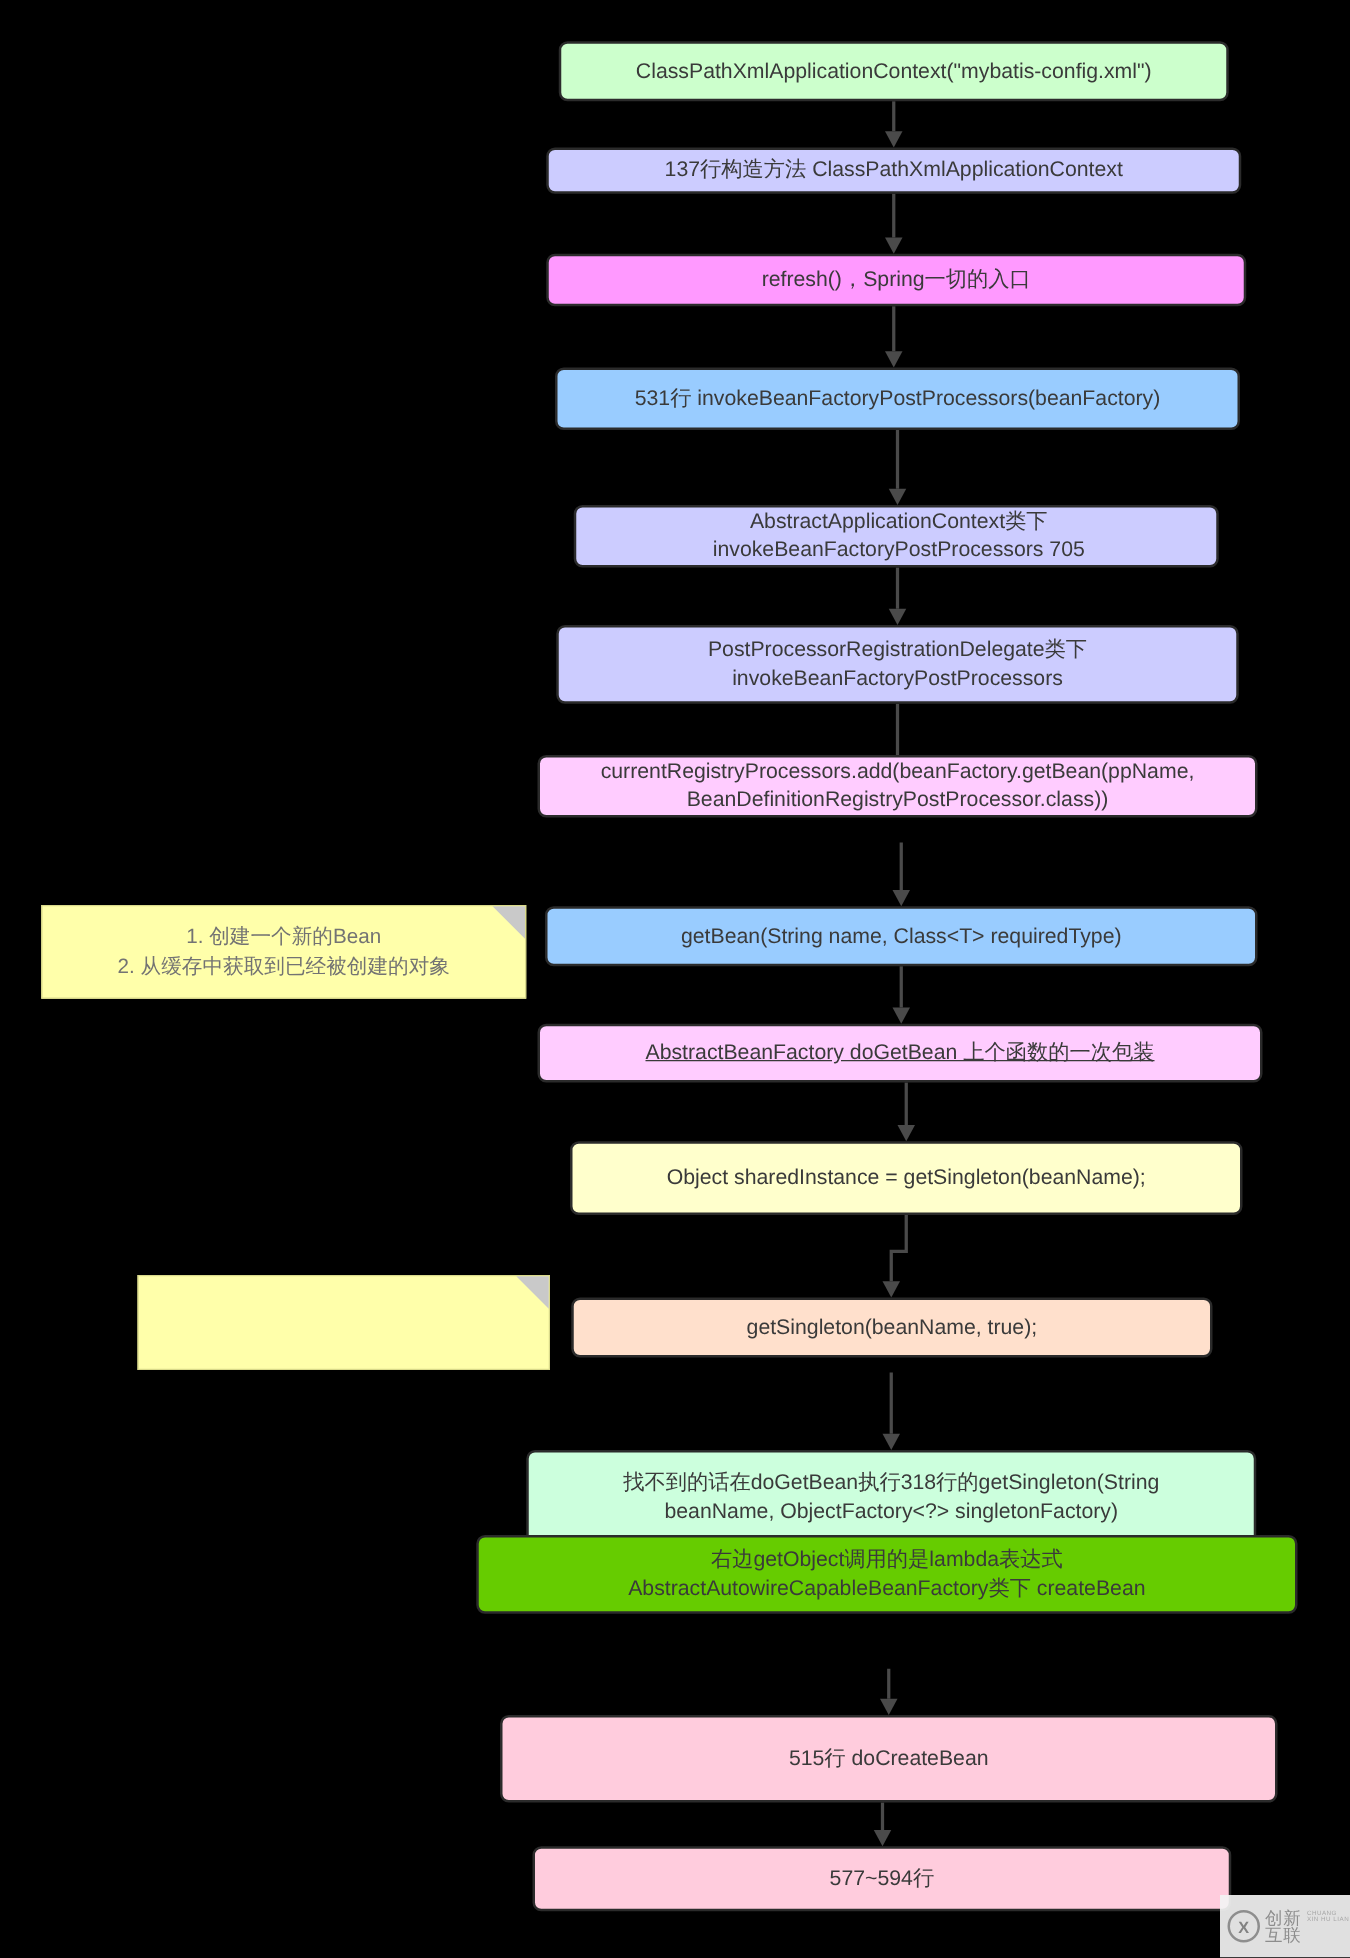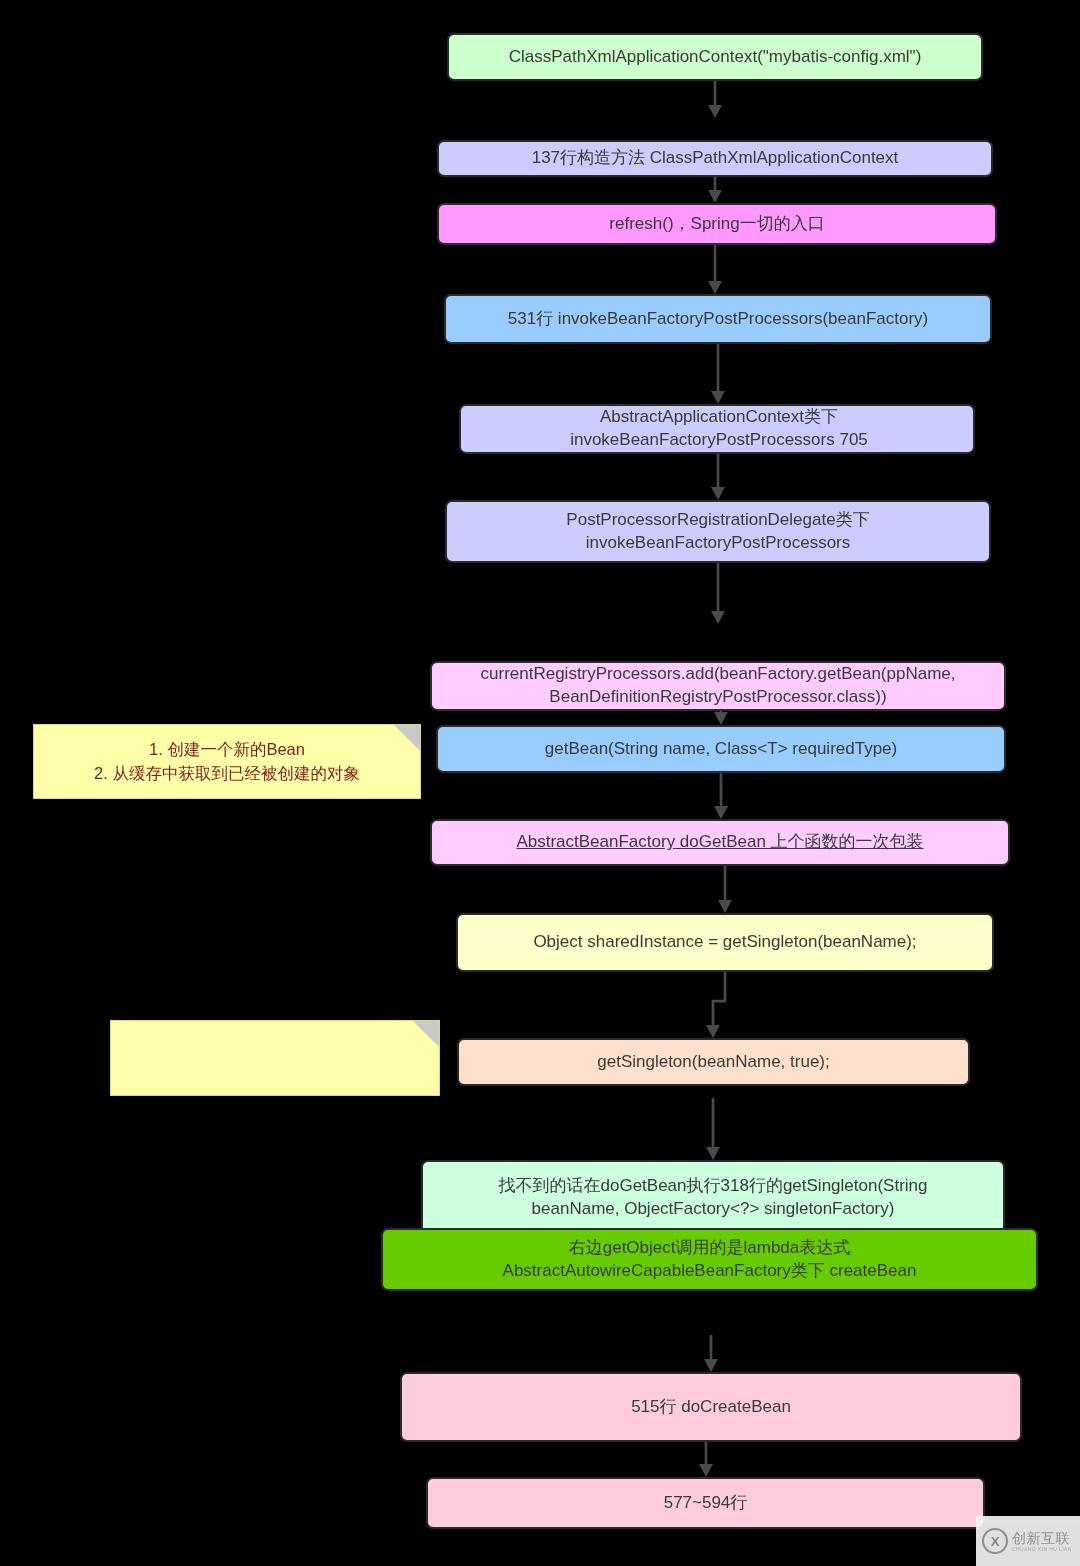--- a/index.html
+++ b/index.html
@@ -16,38 +16,38 @@
     border:2.5px solid #2b2b2b;border-radius:7px;
     display:flex;align-items:center;justify-content:center;
     text-align:center;line-height:1.33;
     font-size:17px;color:#3a3a3a;
     padding:4px 10px;white-space:pre-line;
   }
   .note{
     position:absolute;box-sizing:border-box;
     background:#fbfbae;border:1px solid #d9d98a;
     display:flex;align-items:center;justify-content:center;
-    text-align:center;line-height:1.45;font-size:16.5px;color:#7f1d1d;
+    text-align:center;line-height:1.45;font-size:16.5px;color:#737373;
     white-space:pre-line;padding:4px 12px;
   }
   .note .fold{
     position:absolute;top:0;right:0;width:0;height:0;
     border-left:26px solid transparent;border-top:26px solid #c9c9c9;
   }
   .watermark{
     position:absolute;right:0;bottom:0;width:104px;height:50px;
     background:#f4f4f4;display:flex;align-items:center;
     gap:4px;padding-left:6px;box-sizing:border-box;opacity:.92;
   }
   .wm-mark{
     width:22px;height:22px;border:2px solid #9b9b9b;border-radius:50%;
     display:flex;align-items:center;justify-content:center;
     font-size:13px;font-weight:bold;color:#8e8e8e;flex:0 0 auto;
   }
-  .wm-txt{display:flex;flex-direction:column;line-height:1;}
+  .wm-txt{display:flex;line-height:1;}
   .wm-cn{font-size:14px;color:#9a9a9a;letter-spacing:.5px;}
   .wm-en{font-size:5px;color:#b4b4b4;letter-spacing:.4px;margin-top:2px;}
 </style>
 </head>
 <body>
 
 <div id="canvas">
   <svg class="edges" id="edge-layer" viewBox="0 0 1080 1566" xmlns="http://www.w3.org/2000/svg">
       <path d="M715 81 L715 105" stroke="#4a4a4a" stroke-width="2.6" fill="none"></path>
       <polygon points="708,105 722,105 715,118" fill="#4a4a4a"></polygon>
@@ -73,28 +73,28 @@
       <polygon points="706,1147 720,1147 713,1160" fill="#4a4a4a"></polygon>
       <path d="M713 1236 L713 1259" stroke="#4a4a4a" stroke-width="2.6" fill="none"></path>
       <polygon points="706,1259 720,1259 713,1272" fill="#4a4a4a"></polygon>
       <path d="M711 1335 L711 1359" stroke="#4a4a4a" stroke-width="2.6" fill="none"></path>
       <polygon points="704,1359 718,1359 711,1372" fill="#4a4a4a"></polygon>
       <path d="M706 1442 L706 1464" stroke="#4a4a4a" stroke-width="2.6" fill="none"></path>
       <polygon points="699,1464 713,1464 706,1477" fill="#4a4a4a"></polygon>
     </svg>
   <div id="node-layer">
       <div class="node" style="left: 447px; top: 33px; width: 536px; height: 48px; background: rgb(204, 255, 204); border-color: rgb(43, 43, 43);">ClassPathXmlApplicationContext("mybatis-config.xml")</div>
-      <div class="node" style="left: 437px; top: 118px; width: 556px; height: 37px; background: rgb(204, 204, 255); border-color: rgb(43, 43, 43); margin-top: 22px;">137行构造方法 ClassPathXmlApplicationContext</div>
+      <div class="node" style="left: 437px; top: 118px; width: 556px; height: 37px; background: rgb(204, 204, 255); border-color: rgb(43, 43, 43);">137行构造方法 ClassPathXmlApplicationContext</div>
       <div class="node" style="left: 437px; top: 203px; width: 560px; height: 42px; background: rgb(255, 153, 255); border-color: rgb(43, 43, 43);">refresh()，Spring一切的入口</div>
       <div class="node" style="left: 444px; top: 294px; width: 548px; height: 50px; background: rgb(153, 204, 255); border-color: rgb(43, 43, 43);">531行 invokeBeanFactoryPostProcessors(beanFactory)</div>
       <div class="node" style="left: 459px; top: 404px; width: 516px; height: 50px; background: rgb(204, 204, 255); border-color: rgb(43, 43, 43); padding-left: 14px;">AbstractApplicationContext类下
 invokeBeanFactoryPostProcessors 705</div>
       <div class="node" style="left: 445px; top: 500px; width: 546px; height: 63px; background: rgb(204, 204, 255); border-color: rgb(43, 43, 43);">PostProcessorRegistrationDelegate类下
 invokeBeanFactoryPostProcessors</div>
-      <div class="node" style="left: 430px; top: 661px; width: 576px; height: 50px; background: rgb(255, 204, 255); border-color: rgb(43, 43, 43);">currentRegistryProcessors.add(beanFactory.getBean(ppName,
+      <div class="node" style="left: 430px; top: 604px; width: 576px; height: 50px; background: rgb(255, 204, 255); border-color: rgb(43, 43, 43);">currentRegistryProcessors.add(beanFactory.getBean(ppName,
 BeanDefinitionRegistryPostProcessor.class))</div>
       <div class="node" style="left: 436px; top: 725px; width: 570px; height: 48px; background: rgb(153, 204, 255); border-color: rgb(43, 43, 43);">getBean(String name, Class&lt;T&gt; requiredType)</div>
       <div class="node" style="left: 430px; top: 819px; width: 580px; height: 47px; background: rgb(255, 204, 255); border-color: rgb(43, 43, 43); text-decoration: underline;">AbstractBeanFactory   doGetBean 上个函数的一次包装</div>
       <div class="node" style="left: 456px; top: 913px; width: 538px; height: 59px; background: rgb(255, 255, 204); border-color: rgb(43, 43, 43);">Object sharedInstance = getSingleton(beanName);</div>
       <div class="node" style="left: 457px; top: 1038px; width: 513px; height: 48px; background: rgb(255, 224, 204); border-color: rgb(43, 43, 43);">getSingleton(beanName, true);</div>
       <div class="node" style="left: 421px; top: 1160px; width: 584px; height: 76px; background: rgb(204, 255, 221); border-color: rgb(43, 43, 43);">找不到的话在doGetBean执行318行的getSingleton(String
 beanName, ObjectFactory&lt;?&gt; singletonFactory)</div>
       <div class="node" style="left: 381px; top: 1228px; width: 657px; height: 63px; background: rgb(102, 204, 0); border-color: rgb(43, 43, 43);">右边getObject调用的是lambda表达式
 AbstractAutowireCapableBeanFactory类下 createBean</div>
       <div class="node" style="left: 400px; top: 1372px; width: 622px; height: 70px; background: rgb(255, 204, 221); border-color: rgb(43, 43, 43);">515行 doCreateBean</div>

